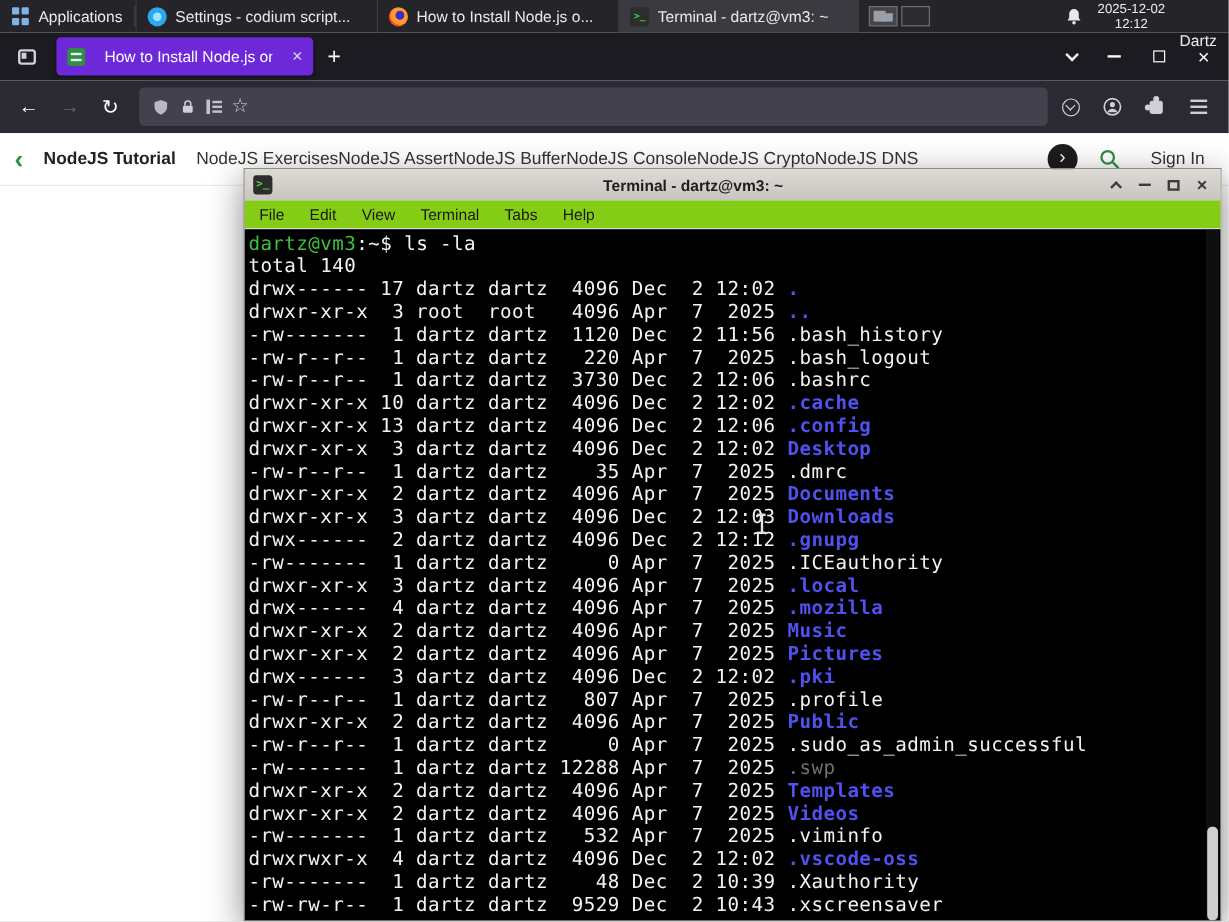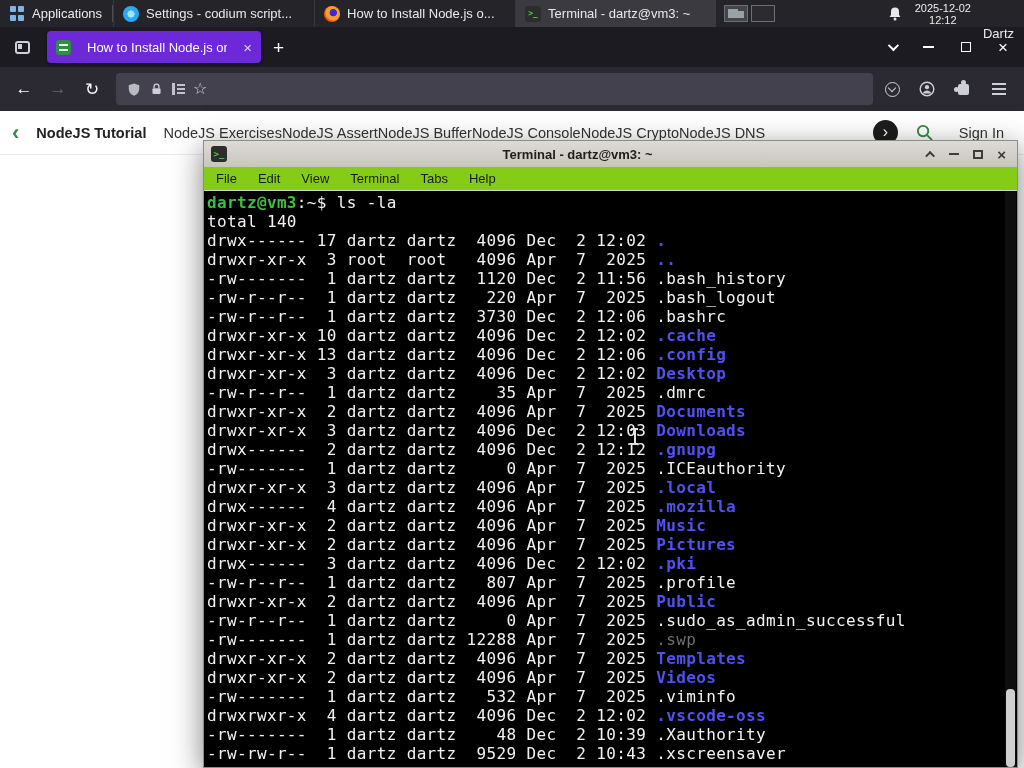--- a/index.html
+++ b/index.html
@@ -97,21 +97,21 @@
   .t-max { width:10px; height:9px; border:2px solid #3c3c3c; }
   .t-close { color:#3c3c3c; font-size:15px; line-height:1; font-weight:bold; }
   .t-menubar { height:24px; background:#84cc16; border-bottom:1px solid #dad7d2; display:flex; align-items:center;
                gap:21px; padding:0 12px; font-size:13px; color:#1b1b1b; flex:none; }
   .t-body { flex:1; background:var(--term-bg,#000); position:relative; overflow:hidden; padding:2px 16px 0 3px; }
   .tline { font-family:"DejaVu Sans Mono",monospace; font-size:16px; line-height:19px; letter-spacing:.35px;
            white-space:pre; color:var(--term-fg,#f2f2f2); }
   .tline .name.dir { color:var(--term-dir,#5151f0); font-weight:bold; }
   .tline .name.dim { color:var(--term-dim,#6f6f6f); }
   .tline .name.file { color:var(--term-fg,#f2f2f2); }
-  .prompt-user { color:var(--term-green,#3fbf3f); font-weight:bold; }
+  .prompt-user { color:var(--term-green,#3fbf3f); font-weight:normal; }
   .t-scroll { position:absolute; right:1px; top:0; bottom:0; width:11px; background:rgba(40,40,40,.35); }
   .t-thumb { position:absolute; right:1px; bottom:0; width:9px; height:78px; background:#cfcfcf; border-radius:4px; }
 
   
   .ibeam { position:absolute; left:630px; top:428px; width:9px; height:17px; z-index:25; }
   .ibeam i { position:absolute; background:#e3e3e3; }
   .ibeam .v { left:3.5px; top:1px; bottom:1px; width:2px; }
   .ibeam .t { top:0; left:1px; width:7px; height:2px; }
   .ibeam .b { bottom:0; left:1px; width:7px; height:2px; }
 

